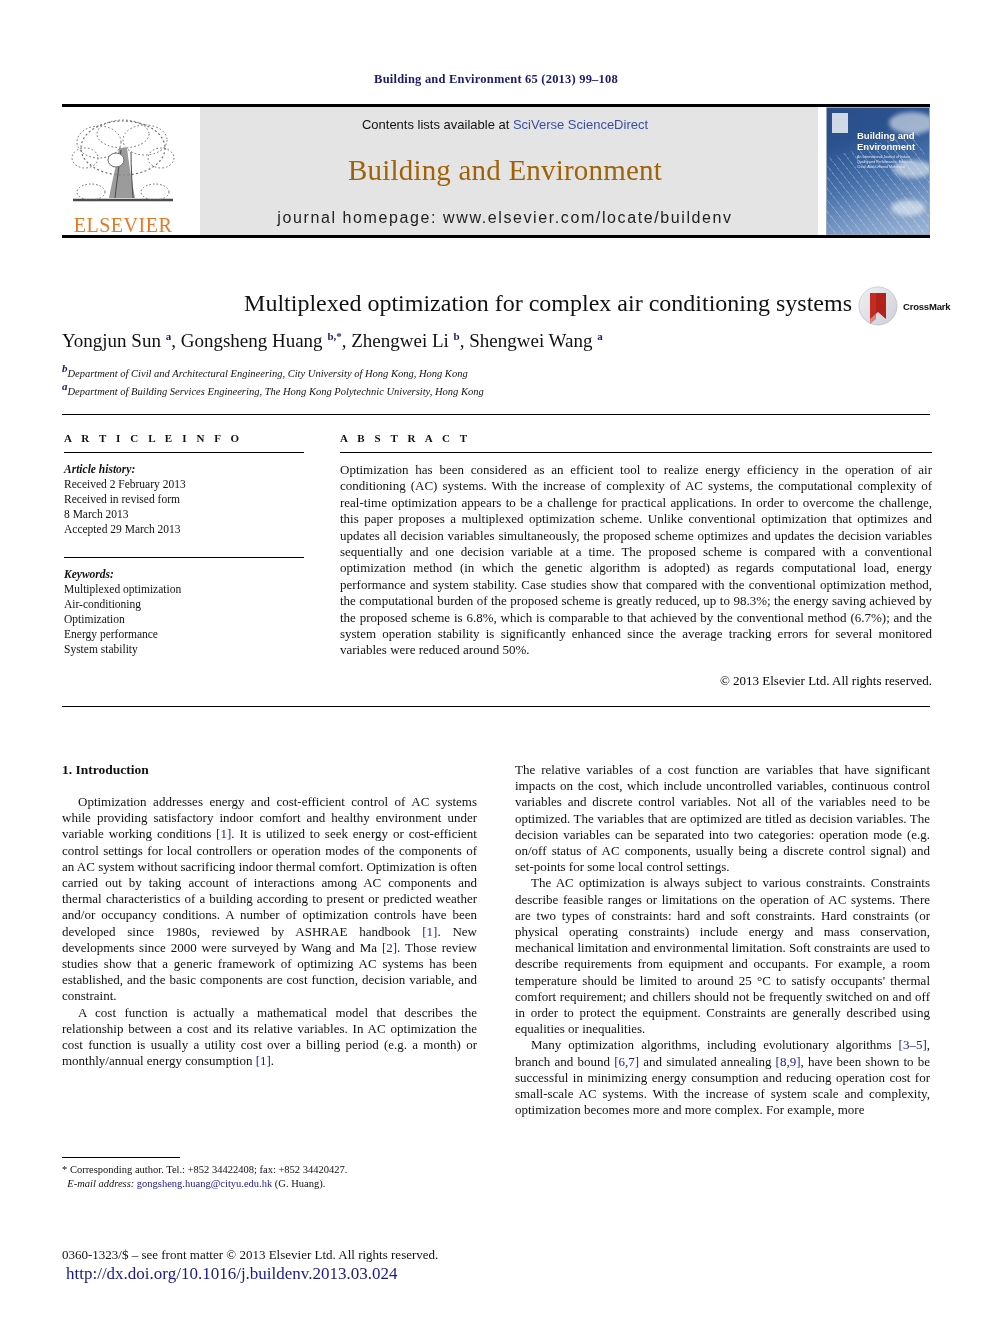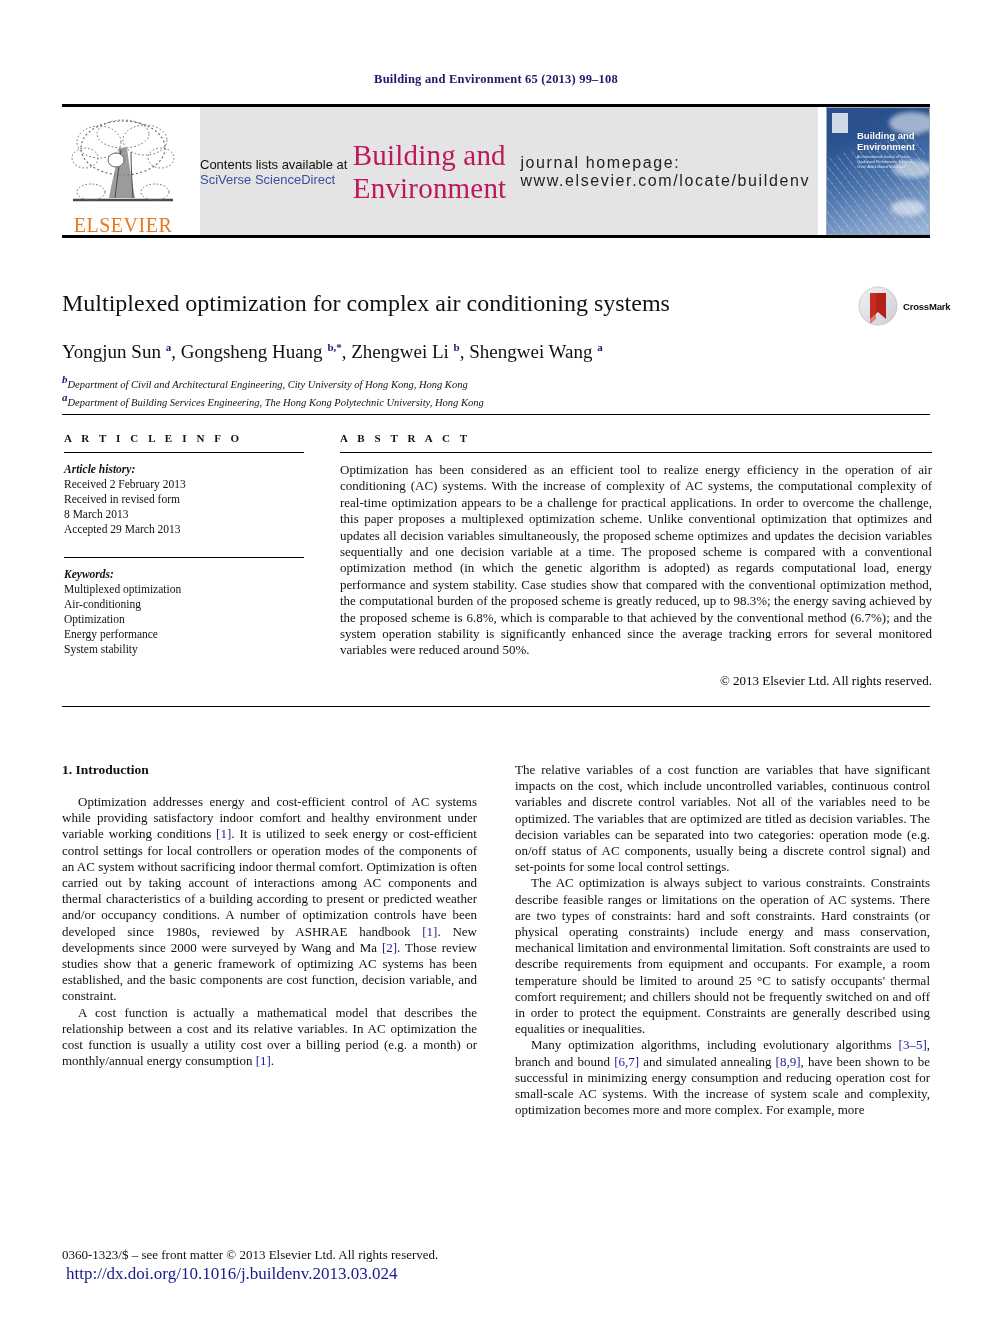--- a/index.html
+++ b/index.html
@@ -69,40 +69,40 @@
     font-size: 20px;
     letter-spacing: 0.5px;
     color: #E87722;
     line-height: 1;
     margin-top: 1px;
   }
   .center-band {
     flex: 1 1 auto;
     background: #e4e4e4;
     display: flex;
-    flex-direction: row;
+    flex-direction: column;
     justify-content: space-between;
     align-items: center;
     padding: 10px 8px 8px 0;
     box-sizing: border-box;
     margin-left: 16px;
     margin-right: 8px;
   }
   .contents-line {
     font-family: "Liberation Sans", sans-serif;
     font-size: 13px;
     color: #111;
   }
   .contents-line .sd {
     color: #3b4fa0;
   }
   .journal-name {
     font-family: "Liberation Serif", serif;
     font-size: 29px;
-    color: #be185d;
+    color: #a16207;
     letter-spacing: 0.2px;
   }
   .homepage-line {
     font-family: "Liberation Sans", sans-serif;
     font-size: 16px;
     color: #222;
     letter-spacing: 1.6px;
   }
   .cover-thumb {
     flex: 0 0 104px;
@@ -165,22 +165,23 @@
     position: absolute;
     top: 288px;
     left: 62px;
     width: 790px;
   }
   .paper-title {
     font-family: "Liberation Serif", serif;
     font-size: 24px;
     line-height: 30px;
     color: #111;
-    margin: 0 0 17px 0;
+    margin: 0 0 6px 0;
     font-weight: normal;
+    text-align: right;
   }
   .authors {
     font-family: "Liberation Serif", serif;
     font-size: 19px;
     line-height: 24px;
     color: #111;
     margin: 0 0 9px 0;
   }
   .authors sup, .aff sup {
     font-size: 11px;
@@ -477,19 +478,28 @@
       <p class="p">Optimization addresses energy and cost-efficient control of AC systems while providing satisfactory indoor comfort and healthy environment under variable working conditions <span class="ref">[1]</span>. It is utilized to seek energy or cost-efficient control settings for local controllers or operation modes of the components of an AC system without sacrificing indoor thermal comfort. Optimization is often carried out by taking account of interactions among AC components and thermal characteristics of a building according to present or predicted weather and/or occupancy conditions. A number of optimization controls have been developed since 1980s, reviewed by ASHRAE handbook <span class="ref">[1]</span>. New developments since 2000 were surveyed by Wang and Ma <span class="ref">[2]</span>. Those review studies show that a generic framework of optimizing AC systems has been established, and the basic components are cost function, decision variable, and constraint.</p>
       <p class="p">A cost function is actually a mathematical model that describes the relationship between a cost and its relative variables. In AC optimization the cost function is usually a utility cost over a billing period (e.g. a month) or monthly/annual energy consumption <span class="ref">[1]</span>.</p>
     </div>
     <div class="col">
       <p class="p noind">The relative variables of a cost function are variables that have significant impacts on the cost, which include uncontrolled variables, continuous control variables and discrete control variables. Not all of the variables need to be optimized. The variables that are optimized are titled as decision variables. The decision variables can be separated into two categories: operation mode (e.g. on/off status of AC components, usually being a discrete control signal) and set-points for some local control settings.</p>
       <p class="p">The AC optimization is always subject to various constraints. Constraints describe feasible ranges or limitations on the operation of AC systems. There are two types of constraints: hard and soft constraints. Hard constraints (or physical operating constraints) include energy and mass conservation, mechanical limitation and environmental limitation. Soft constraints are used to describe requirements from equipment and occupants. For example, a room temperature should be limited to around 25 °C to satisfy occupants' thermal comfort requirement; and chillers should not be frequently switched on and off in order to protect the equipment. Constraints are generally described using equalities or inequalities.</p>
       <p class="p">Many optimization algorithms, including evolutionary algorithms <span class="ref">[3–5]</span>, branch and bound <span class="ref">[6,7]</span> and simulated annealing <span class="ref">[8,9]</span>, have been shown to be successful in minimizing energy consumption and reducing operation cost for small-scale AC systems. With the increase of system scale and complexity, optimization becomes more and more complex. For example, more</p>
     </div>
   </div>
 
+  <div class="footnote">
+    <div class="fn-rule"></div>
+    <p class="fn-line">* Corresponding author. Tel.: +852 34422408; fax: +852 34420427.</p>
+    <p class="fn-line">
+      &nbsp;&nbsp;<span class="lbl">E-mail address:</span>
+      <span class="link">gongsheng.huang@cityu.edu.hk</span>
+      <span>(G. Huang).</span>
+    </p>
+  </div>
 
   <div class="footer">
     <p class="footer-line">0360-1323/$ – see front matter © 2013 Elsevier Ltd. All rights reserved.</p>
     <p class="footer-doi">http://dx.doi.org/10.1016/j.buildenv.2013.03.024</p>
   </div>
 
 </div>
 
 </body></html>

